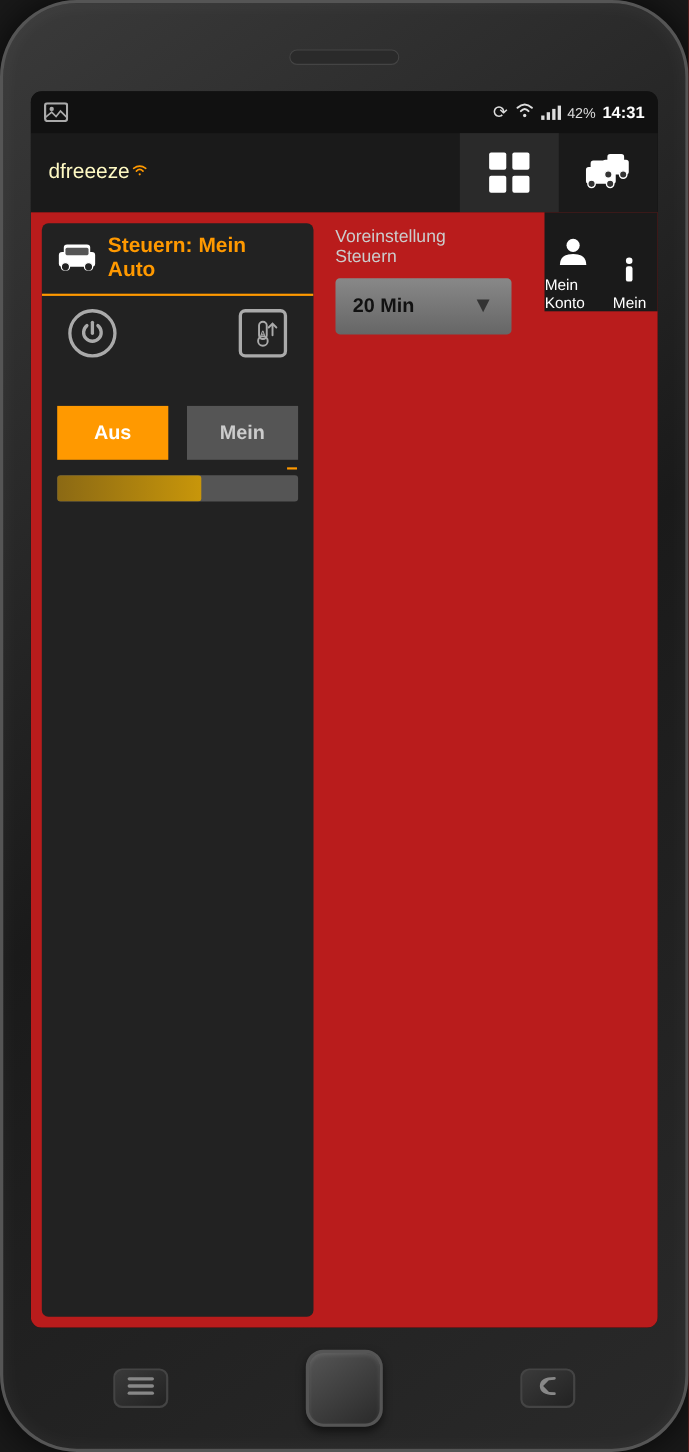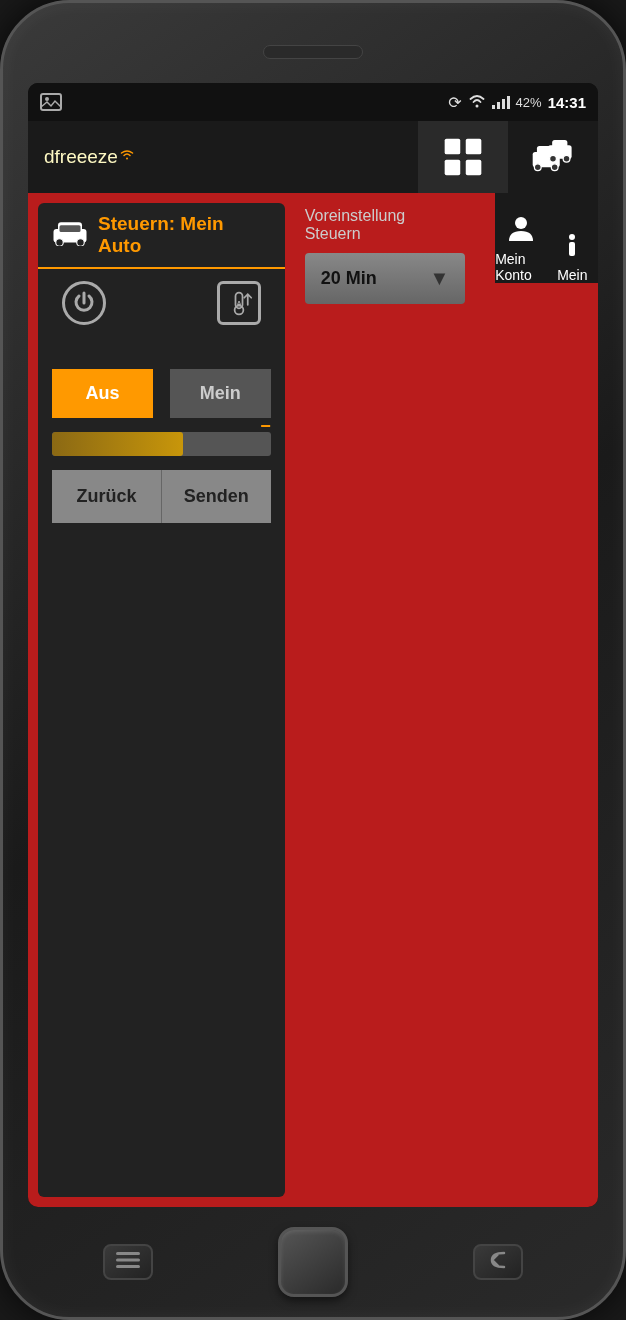--- a/index.html
+++ b/index.html
@@ -536,24 +536,20 @@
             <button class="toggle-btn inactive">Mein</button>
           </div>
 
           <div class="progress-area">
             <div class="progress-minus">−</div>
             <div class="progress-bar-bg">
               <div class="progress-bar-fill"></div>
             </div>
           </div>
 
-          <div class="action-row">
-            <button class="action-btn">Zurück</button>
-            <button class="action-btn">Senden</button>
-          </div>
 
         </div>
       </div>
 
       <div class="preset-section">
         <div class="preset-label">Voreinstellung Steuern</div>
         <div class="preset-dropdown">
           <span>20 Min</span>
           <span class="dropdown-arrow">▼</span>
         </div>

